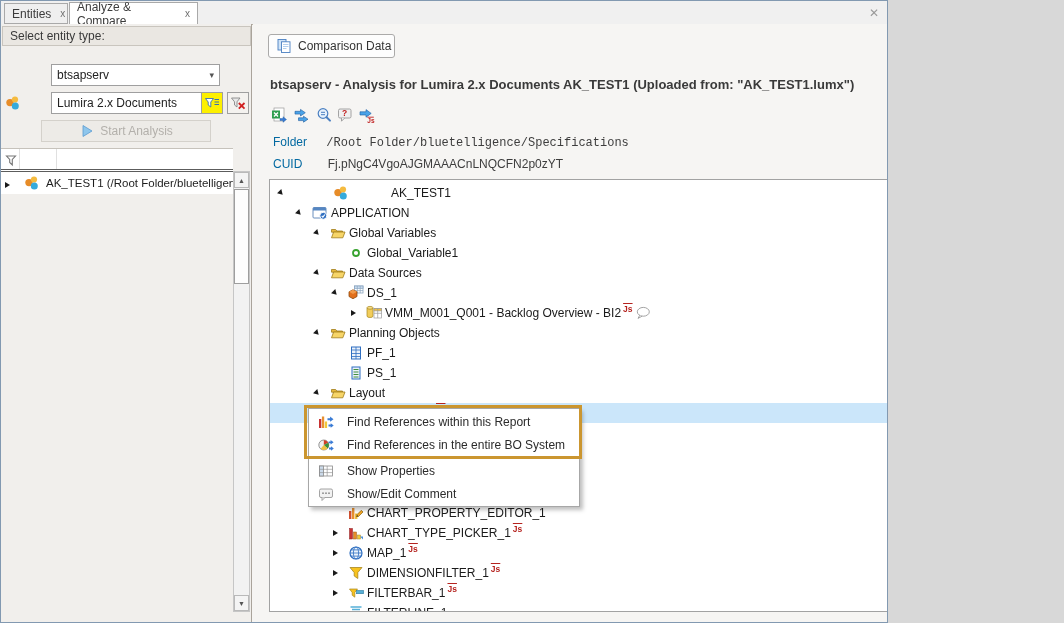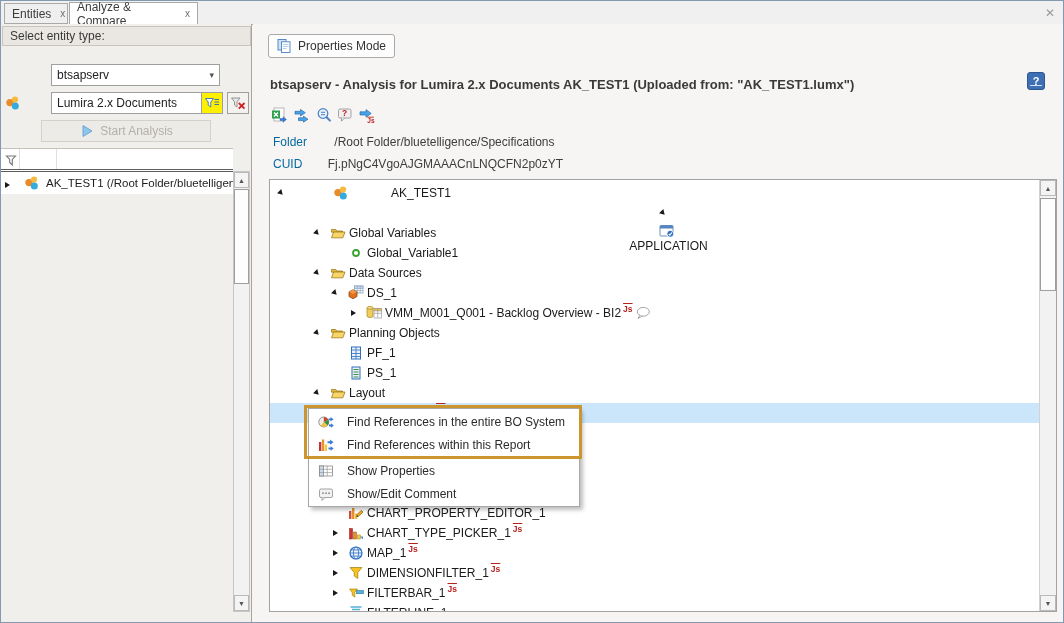--- a/index.html
+++ b/index.html
@@ -1,16 +1,16 @@
 <!DOCTYPE html>
 <html><head>
 <meta charset="utf-8">
 <style>
   html,body{margin:0;padding:0;background:#d8d8d8;font-family:"Liberation Sans",sans-serif;}
-  .window{position:relative;width:1064px;height:623px;background:#f6f5f3;border:1px solid #8299b1;box-sizing:border-box;overflow:hidden;}
+  .window{position:relative;width:888px;height:623px;background:#f6f5f3;border:1px solid #8299b1;box-sizing:border-box;overflow:hidden;}
   .abs{position:absolute;}
 
   
   .tabbar{left:0;top:0;width:100%;height:23px;background:#f0f0f0;border-bottom:1px solid #b9b2a8;}
   .tab{position:absolute;top:2px;height:21px;display:flex;align-items:center;padding:0 7px;font-size:12px;color:#3c3c3c;border:1px solid #a9a9a9;box-sizing:border-box;background:#efefef;cursor:default;}
   .tab .x{margin-left:9px;font-size:10px;color:#6f6f6f;}
   .tab.active{top:1px;height:23px;background:#ffffff;border-bottom-color:#ffffff;justify-content:center;}
   .win-close{right:8px;top:5px;font-size:12px;color:#9a9a9a;}
 
   
@@ -295,21 +295,21 @@
     <div class="sbtn" style="top:0;">▲</div>
     <div class="sthumb" style="top:17px;height:95px;"></div>
     <div class="sbtn" style="bottom:0;">▼</div>
   </div>
 
   <div class="abs main-bg"></div>
   <div class="abs btn-comparison">
     <svg class="icon16">
         <use href="#comparison-docs-icon"></use>
       </svg>
-    <span>Properties Mode</span>
+    <span>Comparison Data</span>
   </div>
   <div class="abs main-title">btsapserv - Analysis for Lumira 2.x Documents AK_TEST1 (Uploaded from: "AK_TEST1.lumx")</div>
   <div class="abs btn-help">
     <span>?</span>
       <i></i>
   </div>
 
   <button class="abs tool" style="left:268px;">
     <svg class="icon16">
         <use href="#excel-export-icon"></use>
@@ -331,37 +331,37 @@
       </svg>
   </button>
   <button class="abs tool" style="left:356px;">
     <svg class="icon16">
         <use href="#js-script-icon"></use>
       </svg>
   </button>
 
   <div class="abs inforow" style="left:272px;top:134px;">
     <span class="lab">Folder</span>
-    <span style="margin-left:24px;">/Root Folder/bluetelligence/Specifications</span>
+    <span style="margin-left:16px;font-family:Liberation Mono, monospace;">/Root Folder/bluetelligence/Specifications</span>
   </div>
   <div class="abs inforow" style="left:272px;top:156px;">
     <span class="lab">CUID</span>
     <span style="margin-left:22px;">Fj.pNgC4VgoAJGMAAACnLNQCFN2p0zYT</span>
   </div>
 
   <div class="abs treebox">
     <div class="tree-rows" id="tree-rows">
         <div class="tree-row" style="padding-left: 6px; gap: 39px;">
           <span class="exp expanded"></span>
           <svg class="ic">
             <use href="#lumira-document-icon"></use>
           </svg>
           <span class="lbl">AK_TEST1</span>
         </div>
-        <div class="tree-row" style="padding-left: 24px; flex-direction: column;">
+        <div class="tree-row" style="padding-left: 24px;">
           <span class="exp expanded"></span>
           <svg class="ic">
             <use href="#application-icon"></use>
           </svg>
           <span class="lbl">APPLICATION</span>
         </div>
         <div class="tree-row" style="padding-left: 42px;">
           <span class="exp expanded"></span>
           <svg class="ic">
             <use href="#folder-open-icon"></use>
@@ -487,29 +487,29 @@
     <div class="tree-scroll">
       <div class="sbtn" style="top:0;">▲</div>
       <div class="sthumb" style="top:18px;height:93px;"></div>
       <div class="sbtn" style="bottom:0;">▼</div>
     </div>
   </div>
 
   <div class="abs context-menu" id="context-menu">
       <div class="menu-item">
         <svg class="ic">
+          <use href="#find-references-report-icon"></use>
+        </svg>
+        <span>Find References within this Report</span>
+      </div>
+      <div class="menu-item">
+        <svg class="ic">
           <use href="#find-references-bo-system-icon"></use>
         </svg>
         <span>Find References in the entire BO System</span>
-      </div>
-      <div class="menu-item">
-        <svg class="ic">
-          <use href="#find-references-report-icon"></use>
-        </svg>
-        <span>Find References within this Report</span>
       </div>
       <div class="menu-sep"></div>
       <div class="menu-item">
         <svg class="ic">
           <use href="#show-properties-icon"></use>
         </svg>
         <span>Show Properties</span>
       </div>
       <div class="menu-item">
         <svg class="ic">

